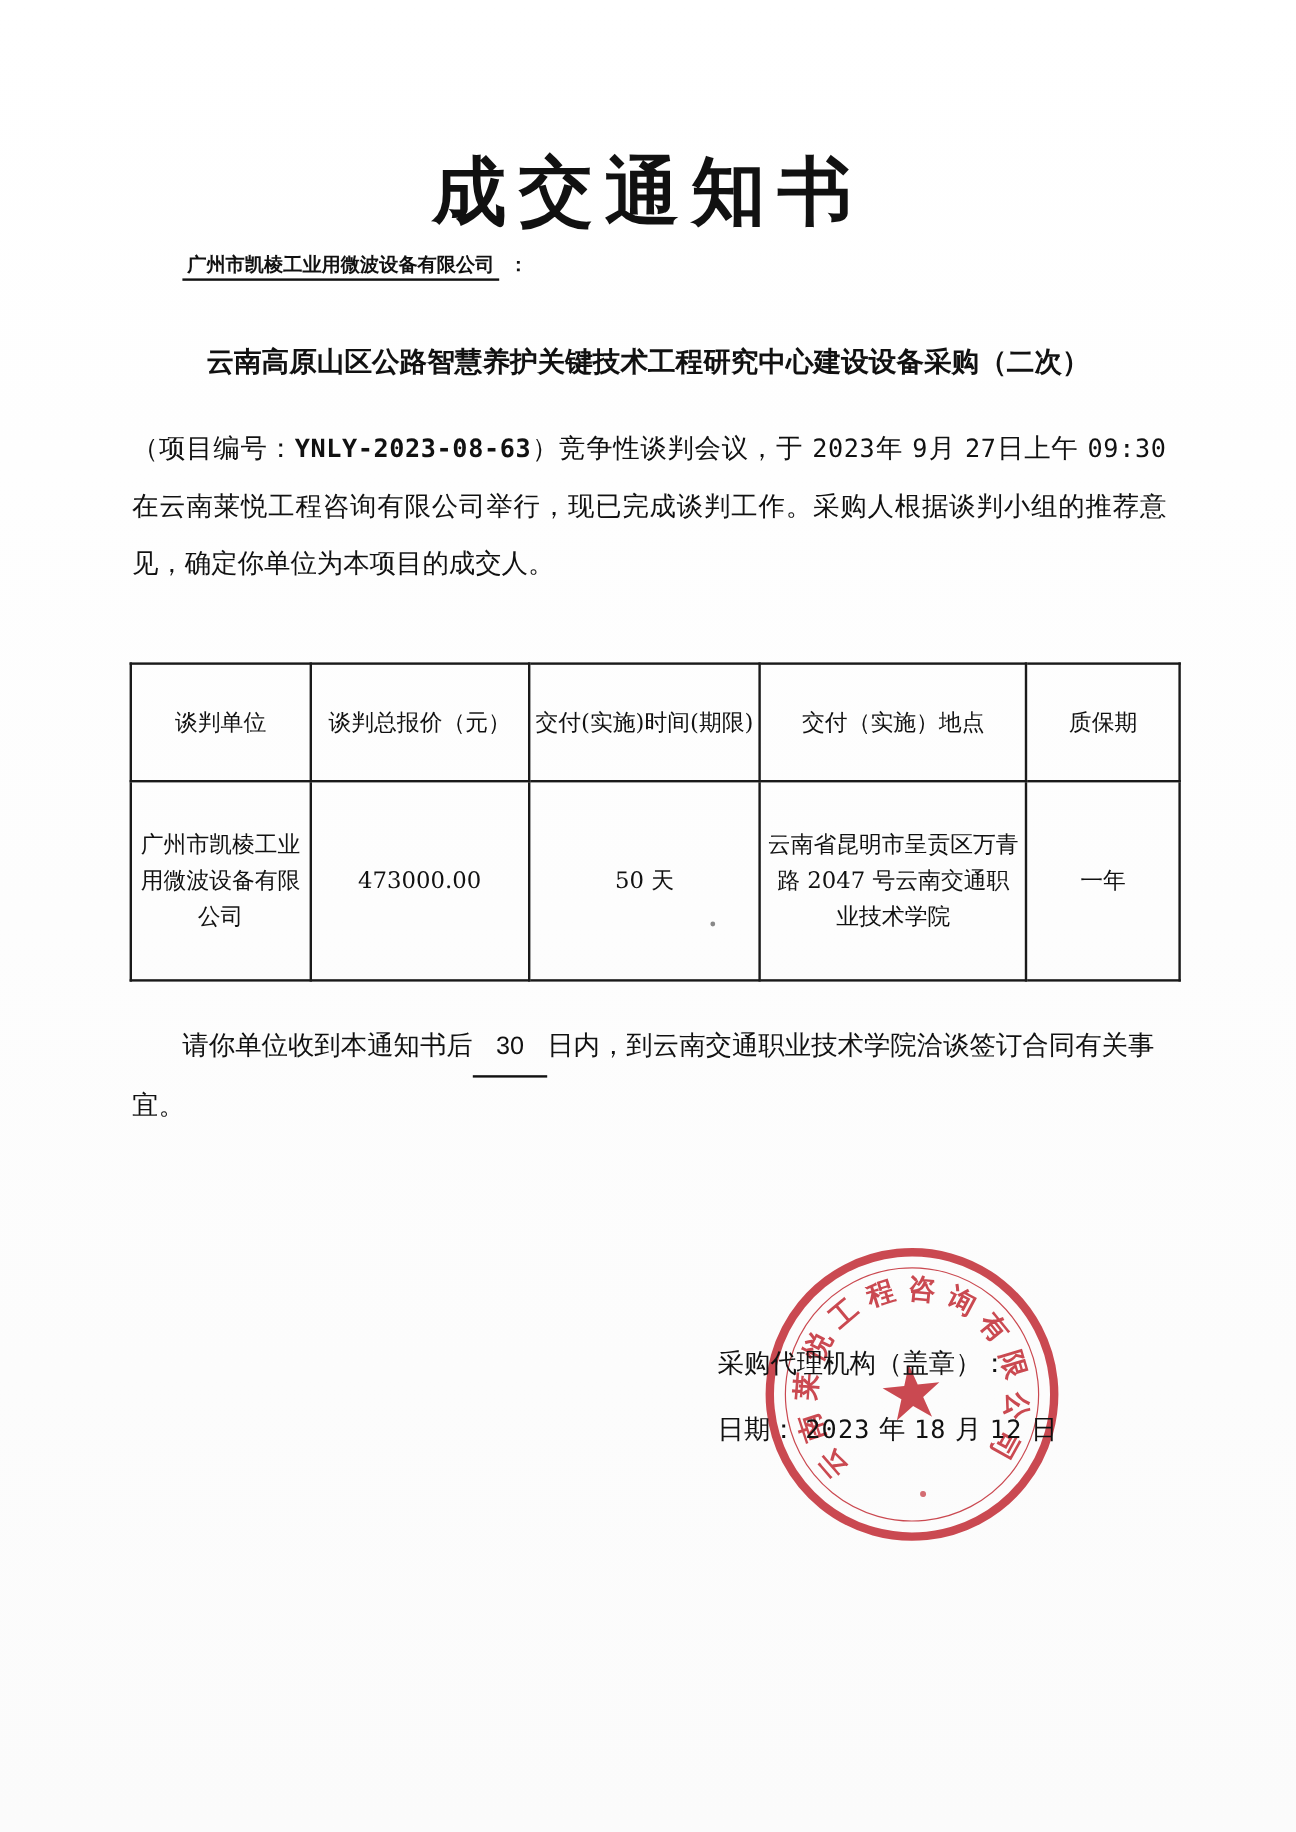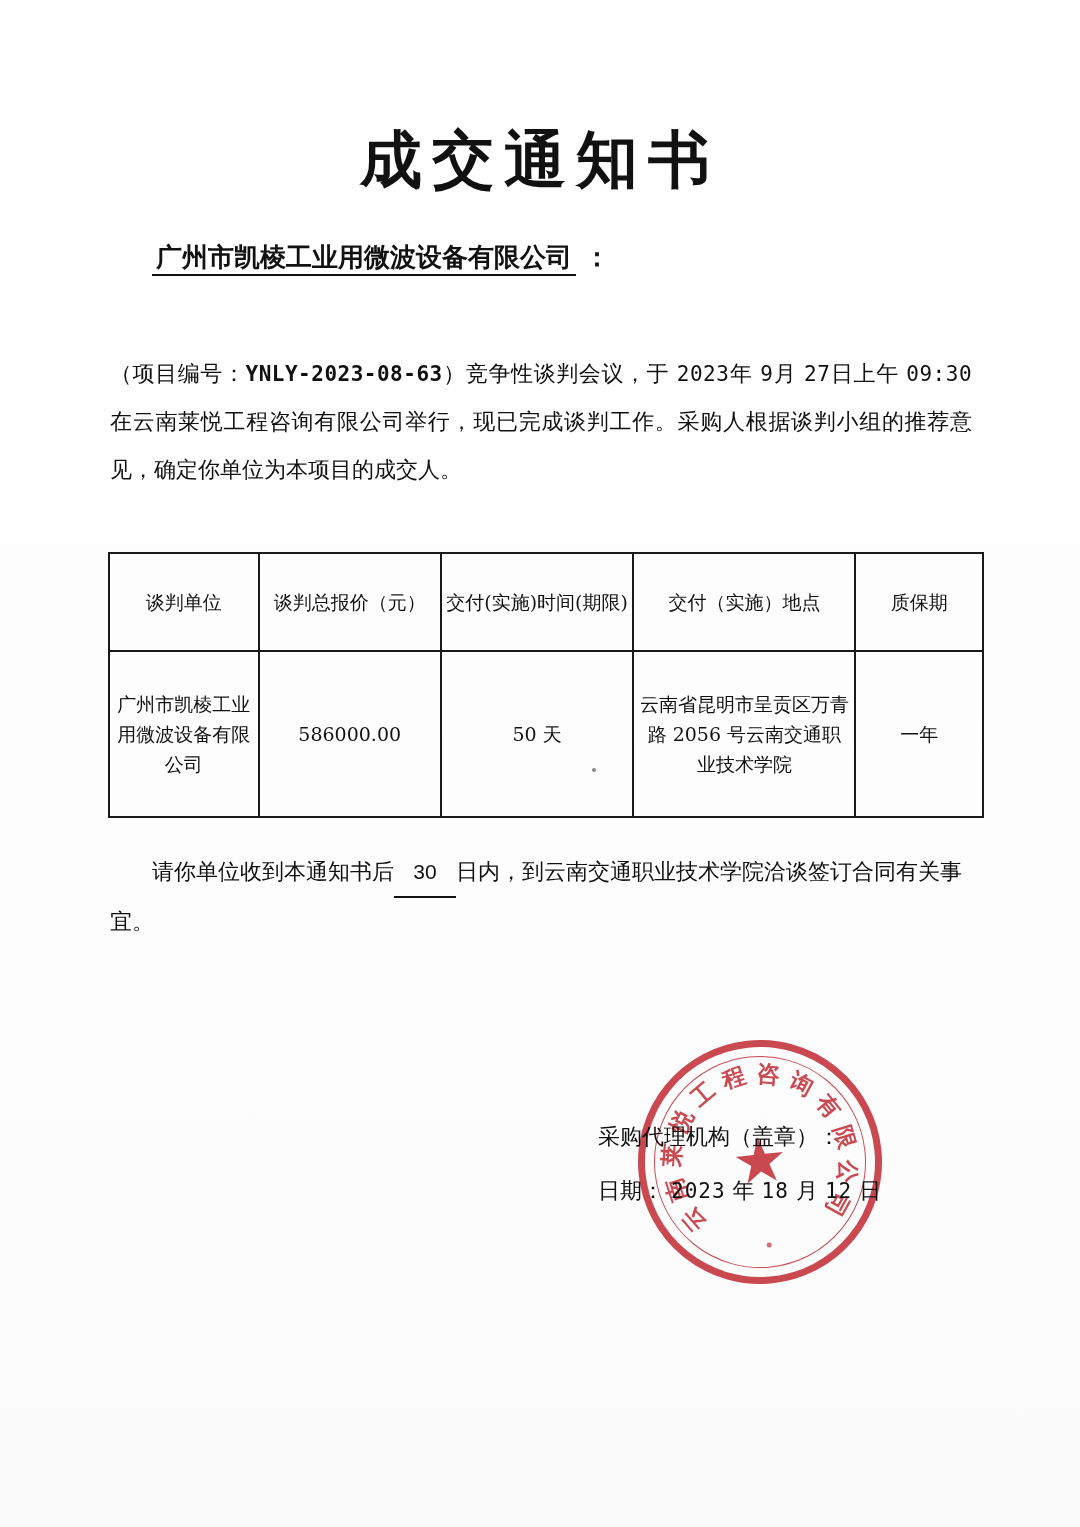--- a/index.html
+++ b/index.html
@@ -39,23 +39,23 @@
     text-align: center;
     font-size: 62px;
     font-weight: 700;
     letter-spacing: 10px;
     font-family: "DejaVu Serif", "Liberation Serif", serif;
     color: #111;
   }
 
   .addressee {
     position: absolute;
-    top: 240px;
+    top: 211px;
     left: 152px;
-    font-size: 26px;
+    font-size: 16px;
     font-weight: 700;
     color: #111;
   }
   .addressee .name {
     border-bottom: 2px solid #111;
     padding: 0 4px 2px 4px;
   }
   .addressee .colon {
     margin-left: 8px;
   }
@@ -224,20 +224,21 @@
 <body>
 
 <div class="page">
 
   <div class="doc-title">成交通知书</div>
 
   <div class="addressee">
     <span class="name">广州市凯棱工业用微波设备有限公司</span><span class="colon">：</span>
   </div>
 
+  <div class="project-line">云南高原山区公路智慧养护关键技术工程研究中心建设设备采购（二次）</div>
 
   <div class="body-text">
     <span>（项目编号：</span><span class="mono bold">YNLY-2023-08-63</span><span>）竞争性谈判会议，于</span>
     <span class="mono">2023</span><span>年</span>
     <span class="mono">9</span><span>月</span>
     <span class="mono">27</span><span>日上午</span>
     <span class="mono">09:30</span><span>在云南莱悦工程咨询有限公司举行，现已完成谈判工作。采购人根据谈判小组的推荐意见，确定你单位为本项目的成交人。</span>
   </div>
 
   <table class="result-table">
@@ -246,23 +247,23 @@
         <th class="col-1">谈判单位</th>
         <th class="col-2">谈判总报价（元）</th>
         <th class="col-3">交付(实施)时间(期限)</th>
         <th class="col-4">交付（实施）地点</th>
         <th class="col-5">质保期</th>
       </tr>
     </thead>
     <tbody>
       <tr>
         <td class="col-1">广州市凯棱工业用微波设备有限公司</td>
-        <td class="col-2">586000.00</td>
+        <td class="col-2">473000.00</td>
         <td class="col-3">50 天</td>
-        <td class="col-4">云南省昆明市呈贡区万青路 2056 号云南交通职业技术学院</td>
+        <td class="col-4">云南省昆明市呈贡区万青路 2047 号云南交通职业技术学院</td>
         <td class="col-5">一年</td>
       </tr>
     </tbody>
   </table>
 
   <div class="stray-dot"></div>
 
   <div class="closing-text">
     &nbsp;&nbsp;&nbsp;&nbsp;&nbsp;&nbsp;<span>请你单位收到本通知书后</span><span class="blank">30</span><span>日内，到云南交通职业技术学院洽谈签订合同有关事宜。</span>
   </div>

